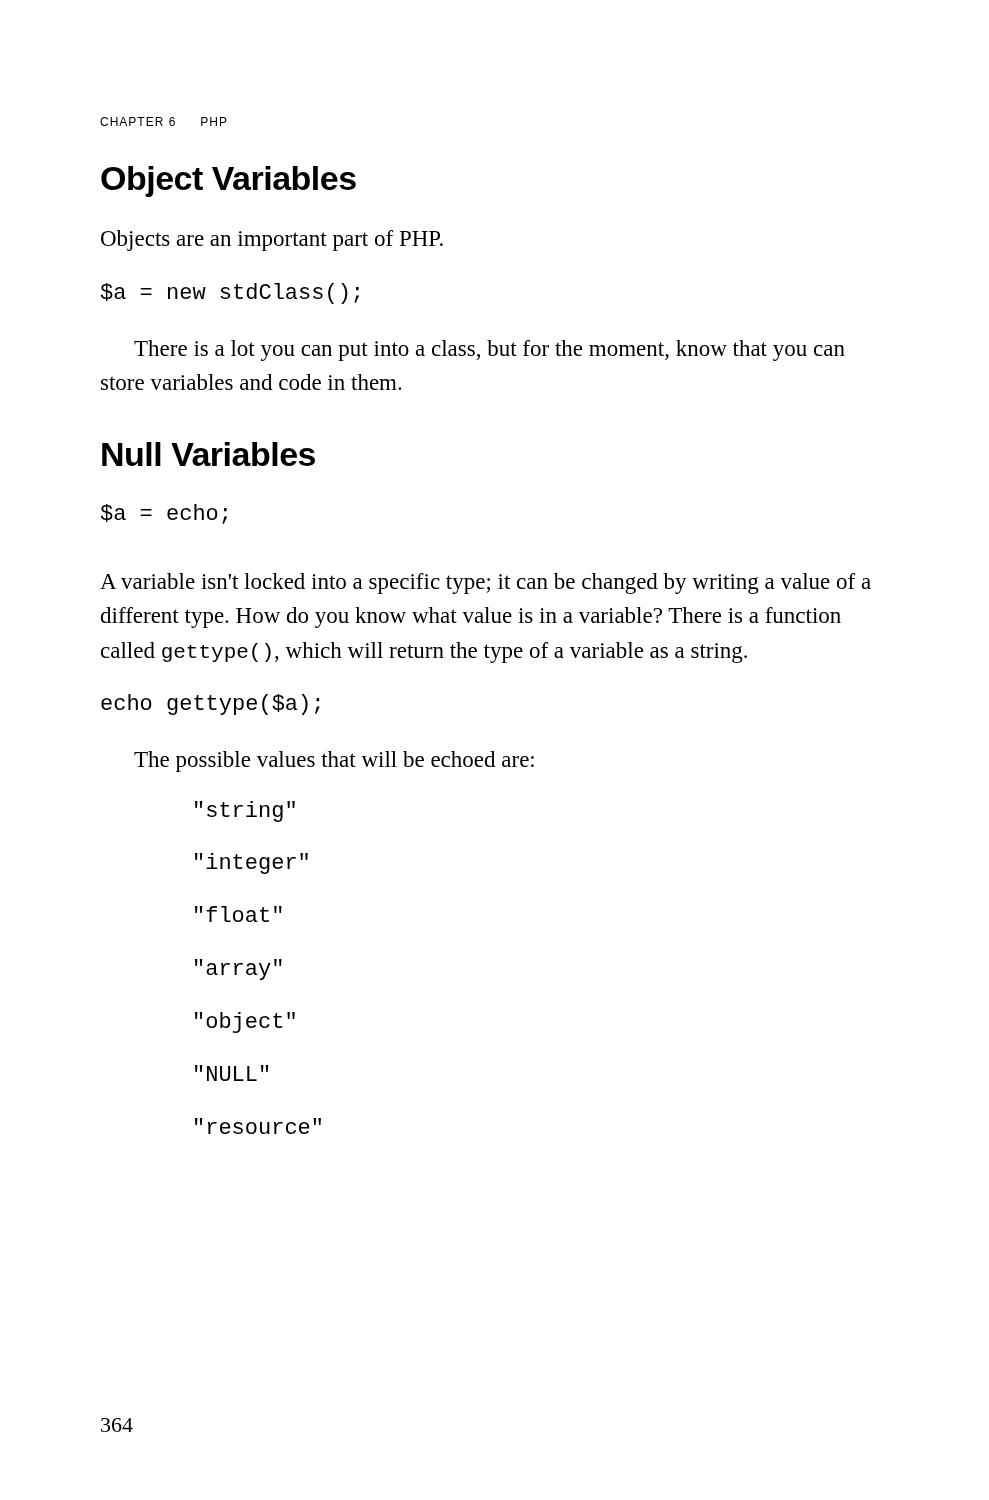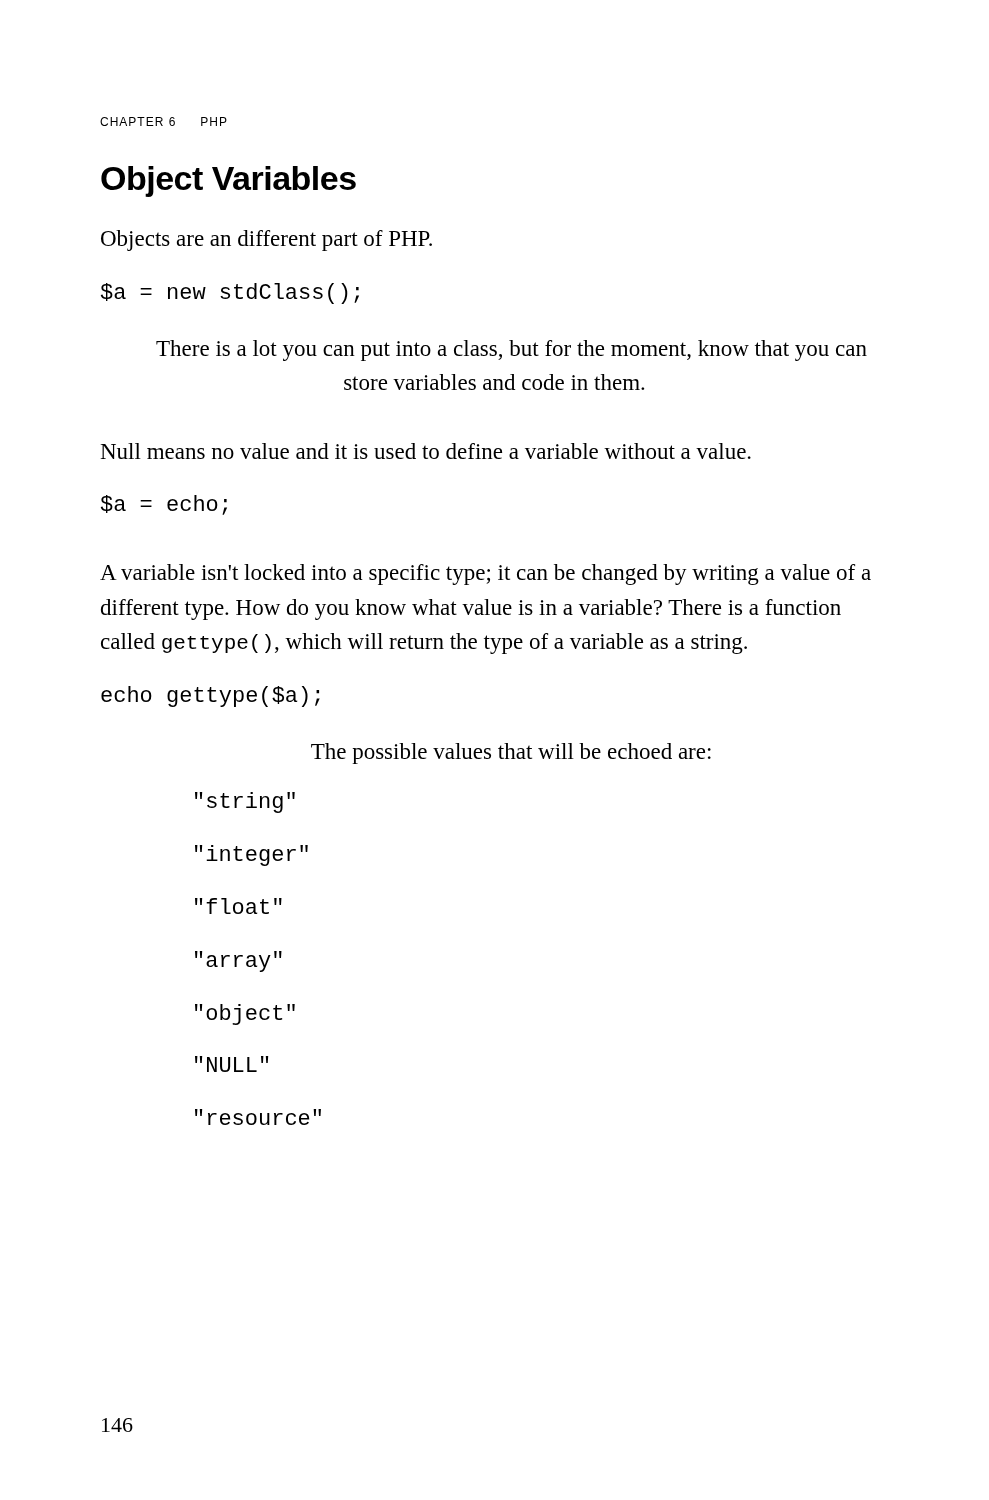--- a/index.html
+++ b/index.html
@@ -45,21 +45,20 @@
       margin-bottom: 22px;
     }
     p.body-text {
       font-size: 23px;
       line-height: 1.5;
       margin-bottom: 20px;
     }
     p.body-text.indented {
       text-indent: 34px;
       margin-bottom: 18px;
-      text-align: center;
     }
     pre.code {
       font-family: 'Courier New', Courier, monospace;
       font-size: 22px;
       line-height: 1.5;
       white-space: pre;
       margin-bottom: 22px;
       margin-top: 2px;
     }
     .inline-code {
@@ -92,27 +91,27 @@
 <body>
 
 <div class="page">
 
   <div class="running-header">
     <span class="chapter-num">CHAPTER 6</span><span>PHP</span>
   </div>
 
   <div class="section-block">
     <h2 class="section-heading">Object Variables</h2>
-    <p class="body-text">Objects are an different part of PHP.</p>
+    <p class="body-text">Objects are an important part of PHP.</p>
     <pre class="code">$a = new stdClass();</pre>
     <p class="body-text indented">There is a lot you can put into a class, but for the moment, know that you can store variables and code in them.</p>
   </div>
 
   <div class="section-block">
-    <p class="body-text">Null means no value and it is used to define a variable without a value.</p>
+    <h2 class="section-heading">Null Variables</h2>
     <pre class="code">$a = echo;</pre>
   </div>
 
   <div class="section-block">
     <p class="body-text">
       <span>A variable isn't locked into a specific type; it can be changed by writing a value of a different type. How do you know what value is in a variable? There is a function called </span><span class="inline-code">gettype()</span><span>, which will return the type of a variable as a string.</span>
     </p>
     <pre class="code">echo gettype($a);</pre>
     <p class="body-text indented">The possible values that will be echoed are:</p>
     <div class="type-list">
@@ -121,13 +120,13 @@
       <div class="type-item">"float"</div>
       <div class="type-item">"array"</div>
       <div class="type-item">"object"</div>
       <div class="type-item">"NULL"</div>
       <div class="type-item">"resource"</div>
     </div>
   </div>
 
 </div>
 
-<div class="page-number">146</div>
+<div class="page-number">364</div>
 
 </body></html>

